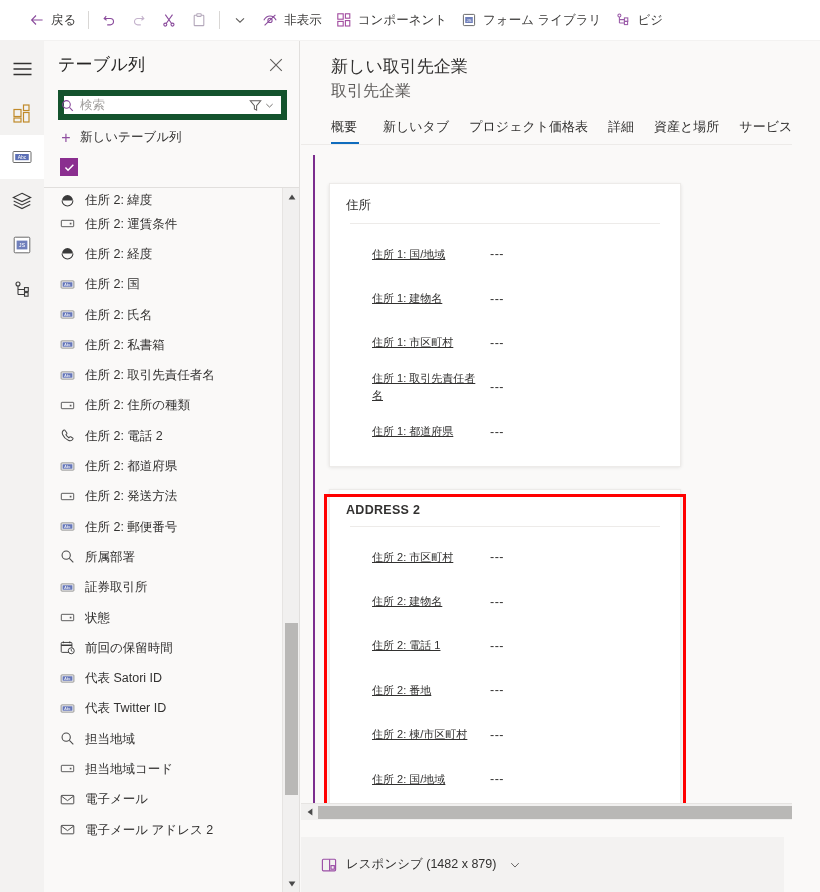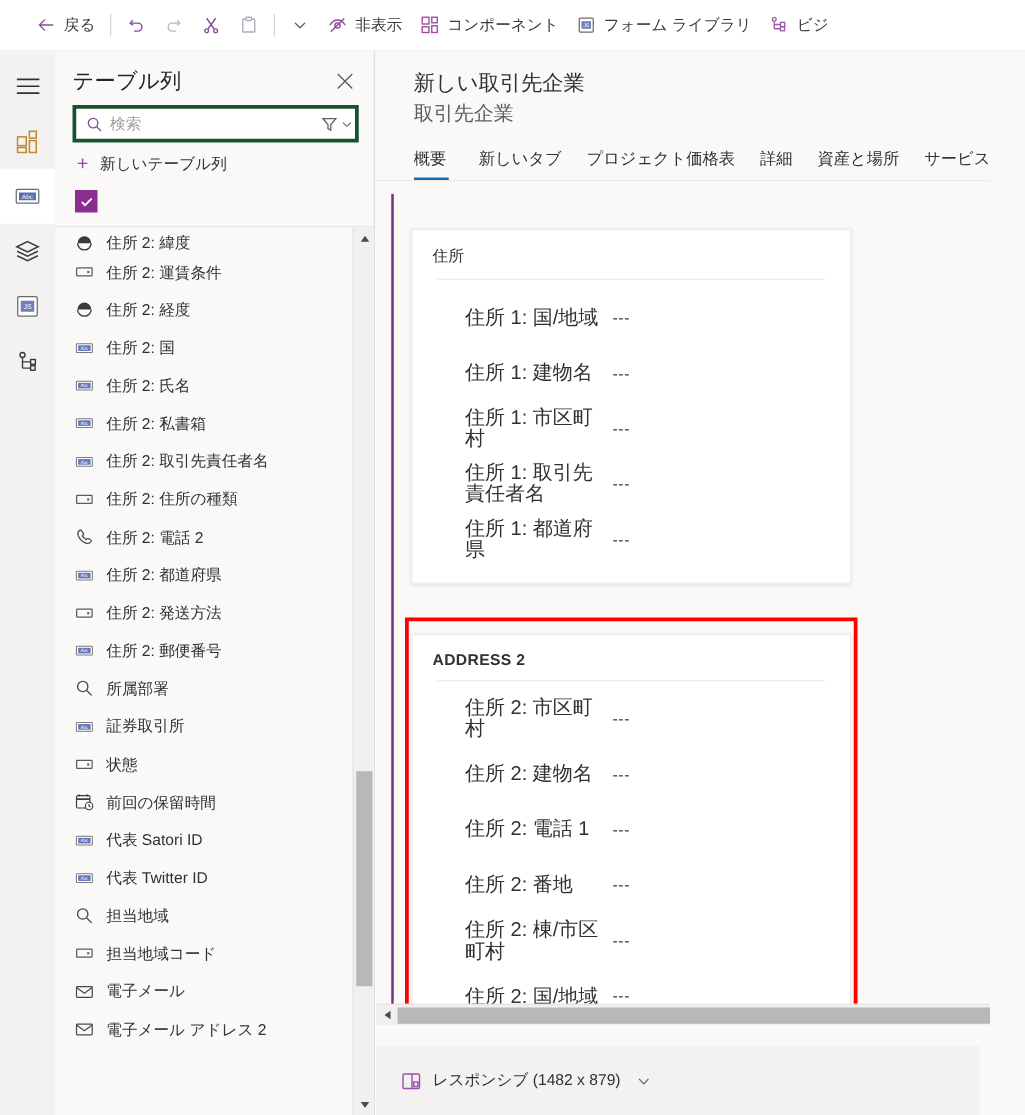--- a/index.html
+++ b/index.html
@@ -55,23 +55,23 @@
     display: flex; flex-direction: column;
   }
   .panel-head {
     display: flex; align-items: center; justify-content: space-between;
     padding: 12px 14px 6px 14px;
   }
   .panel-title { font-size: 17px; color: #252423; font-weight: 400; letter-spacing: .2px; }
   .panel-close { cursor: pointer; padding: 2px; color: #605e5c; line-height: 0; }
 
   .search-wrap {
-    margin: 2px 12px 0 14px;
-    height: 30px; background: #ffffff; border: 3px solid #14532d;
-    display: flex; align-items: center; padding: 0 6px;
+    margin: 8px 12px 0 14px;
+    height: 30px; background: #ffffff; border: 6px solid #14532d;
+    display: flex; align-items: center; padding: 0 6px; justify-content: flex-end;
   }
   .search-ico { flex: none; line-height: 0; margin: 0 6px 0 2px; }
   .search-input {
     flex: 1; border: none; outline: none; background: transparent;
     font-family: inherit; font-size: 12.5px; color: #323130; height: 26px;
   }
   .search-input::placeholder { color: #a19f9d; }
   .search-divider { width: 1px; height: 17px; background: #d9d7d5; margin: 0 6px 0 2px; }
   .search-filter { display: flex; align-items: center; gap: 2px; cursor: pointer; color: #605e5c; }
 
@@ -162,22 +162,22 @@
   }
   .card-head { padding: 13px 16px 0 16px; }
   .card-title { font-size: 12.5px; color: #323130; }
   .card-title.upper { font-weight: 600; letter-spacing: .3px; }
   .card-rule { height: 1px; background: #edebe9; margin: 9px 4px 0 4px; }
   .field-row {
     display: flex; align-items: center;
     padding: 0 0 0 42px; min-height: 44.4px;
   }
   .field-lbl {
-    width: 118px; flex: none; font-size: 16px; color: #323130;
-    line-height: 17px; padding-right: 8px;
+    width: 118px; flex: none; font-size: 11px; color: #323130;
+    line-height: 17px; padding-right: 8px; text-decoration: underline;
   }
   .field-val { font-size: 12.5px; color: #323130; letter-spacing: .5px; }
 
   
   .hl-rect {
     position: absolute; border: 3px solid #ff0000; pointer-events: none;
   }
 
   
   .hsb {
@@ -656,21 +656,21 @@
               <div class="field-row">
                 <div class="field-lbl">住所 1: 取引先責任者名</div>
                 <div class="field-val">---</div>
               </div>
               <div class="field-row">
                 <div class="field-lbl">住所 1: 都道府県</div>
                 <div class="field-val">---</div>
               </div>
             </div>
           </div>
-          <div class="card" style="top: 352px;">
+          <div class="card" style="top: 334px;">
             <div class="card-head">
               <div class="card-title upper">ADDRESS 2</div>
               <div class="card-rule"></div>
             </div>
             <div style="padding: 8px 0px 12px;">
               <div class="field-row">
                 <div class="field-lbl">住所 2: 市区町村</div>
                 <div class="field-val">---</div>
               </div>
               <div class="field-row">

